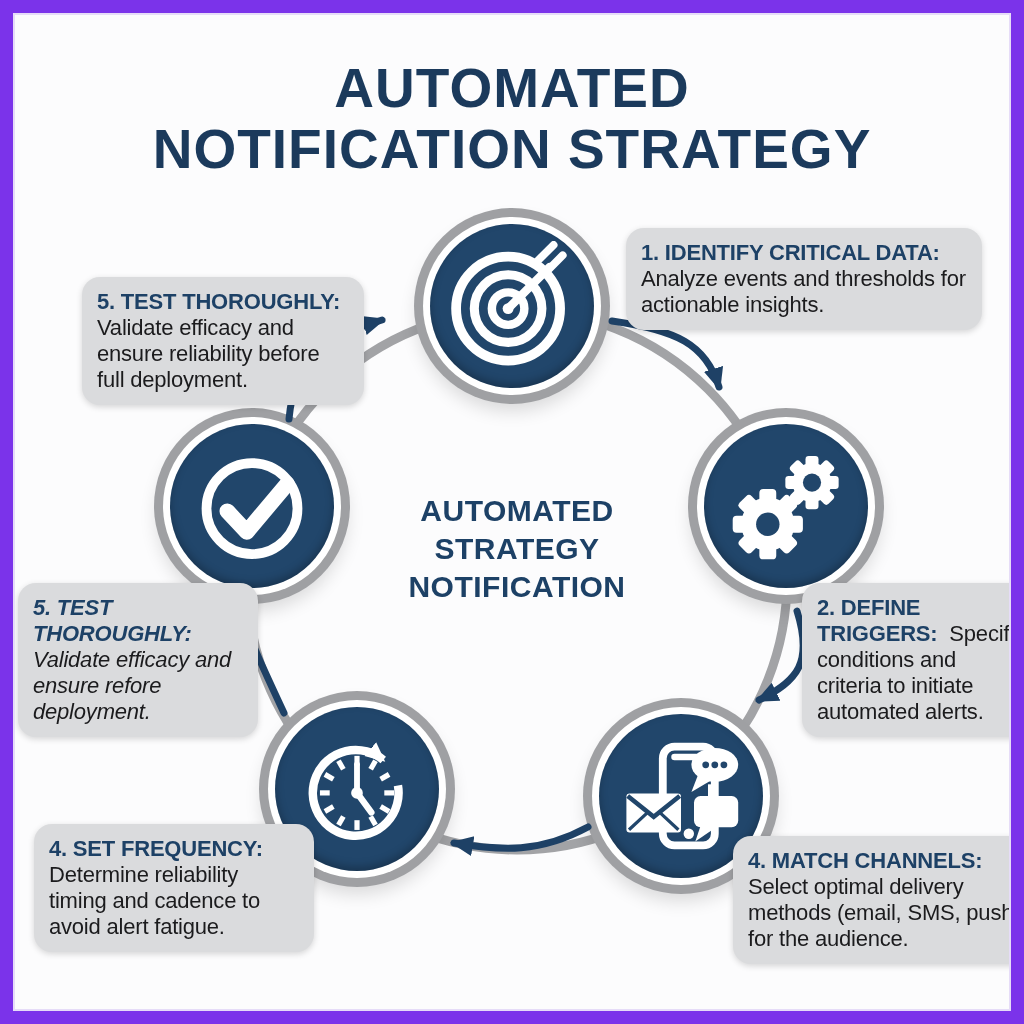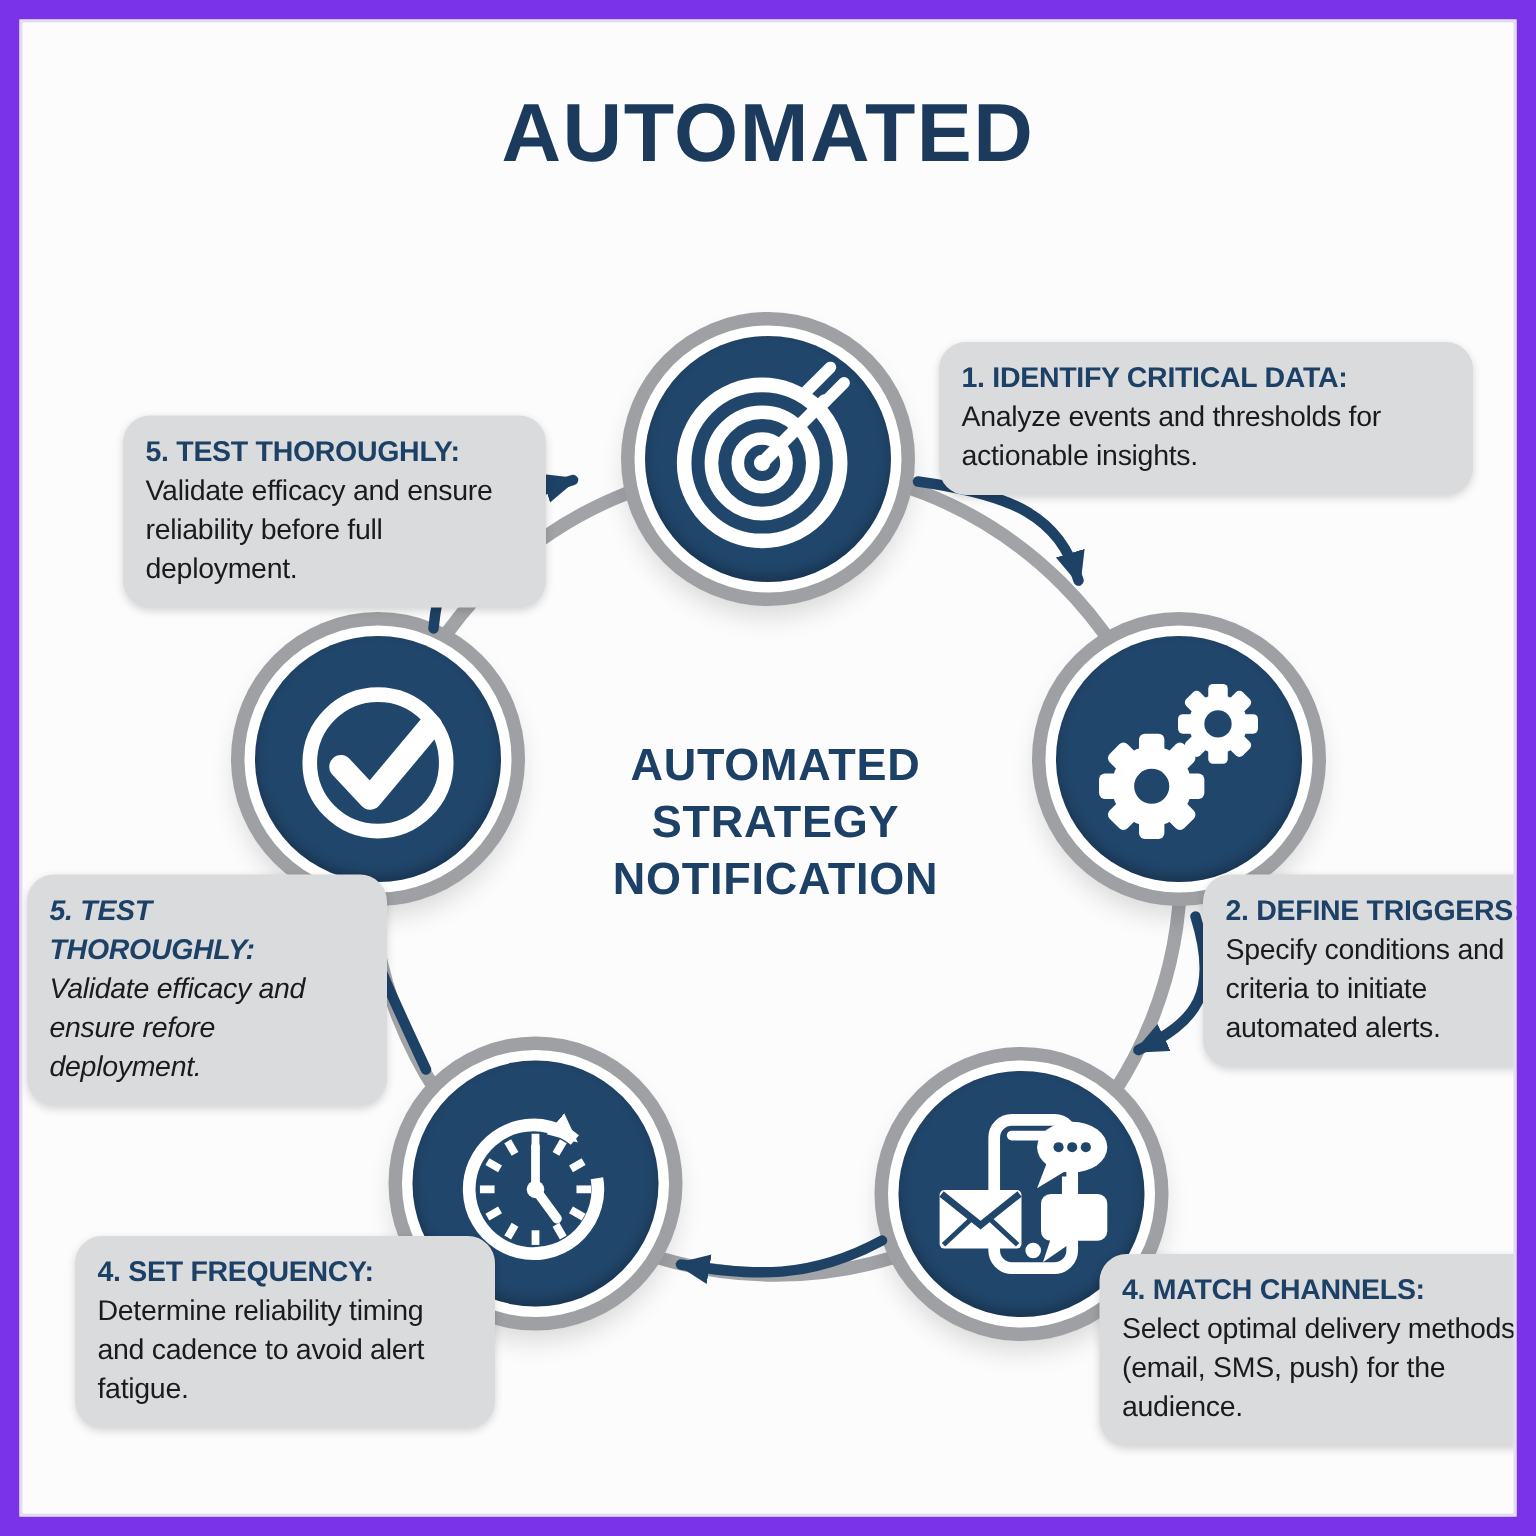--- a/index.html
+++ b/index.html
@@ -31,44 +31,45 @@
   .node svg{width:130px;height:130px;}
 
   .center-label{
     position:absolute;left:362px;top:492px;width:310px;text-align:center;z-index:3;
     color:#1D4166;font-weight:bold;font-size:30px;line-height:38px;letter-spacing:0.5px;
   }
 
   .callout{
     position:absolute;z-index:8;background:#DADBDD;border-radius:18px;
     padding:12px 15px;box-shadow:0 2px 6px rgba(0,0,0,0.16);
-    font-size:19px;line-height:26px;color:#1B1B1D;letter-spacing:-0.2px;
+    font-size:22px;line-height:26px;color:#1B1B1D;letter-spacing:-0.2px;
   }
   .co-head{color:#1D4166;font-weight:bold;}
   .co-head.block{display:block;}
   .co-head.inline{margin-right:6px;}
 
   .co-step1{left:626px;top:228px;width:326px;}
   .co-step2{left:802px;top:583px;width:204px;}
   .co-step3{left:733px;top:836px;width:276px;}
-  .co-step4{left:50px;top:824px;width:250px;}
+  .co-step4{left:34px;top:824px;width:250px;}
   .co-step5-side{left:18px;top:583px;width:210px;font-style:italic;}
   .co-step5-top{left:82px;top:277px;width:252px;}
 </style>
 </head>
 <body>
 
 <div class="stage">
 
   <svg class="ring-layer" width="1024" height="1024" viewBox="0 0 1024 1024">
     <circle cx="517" cy="580" r="270" fill="none" stroke="#A2A3A6" stroke-width="9"></circle>
   </svg>
 
   <div class="title">
     <div>AUTOMATED</div>
+    <div>NOTIFICATION STRATEGY</div>
   </div>
 
   <div class="center-label">
     <div>AUTOMATED</div>
     <div>STRATEGY</div>
     <div>NOTIFICATION</div>
   </div>
 
   <div class="node" style="left:423px;top:217px;">
     <div class="node-inner">

